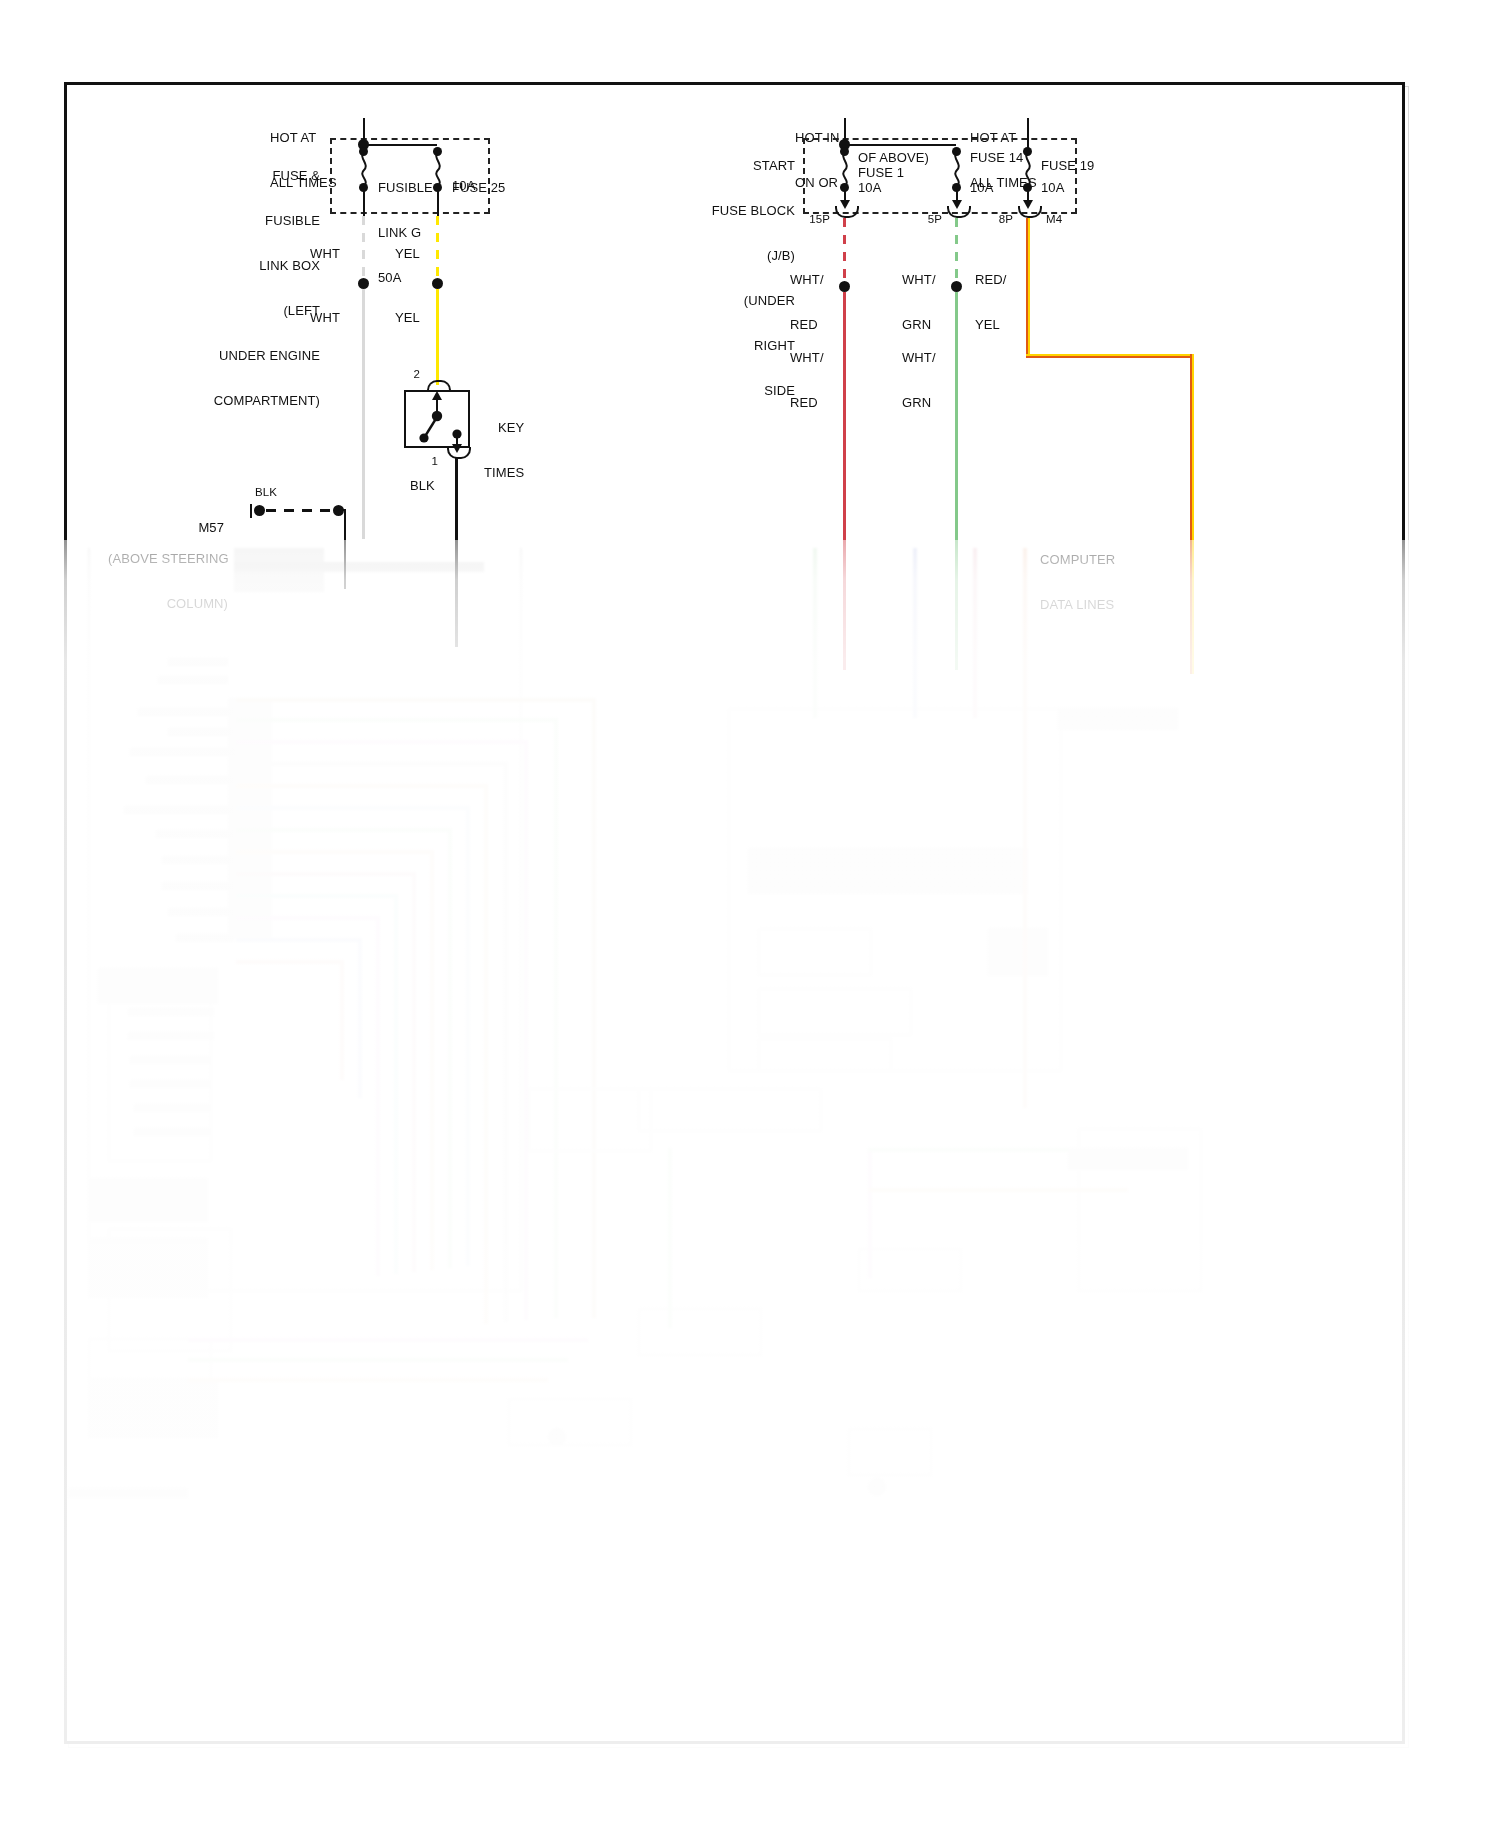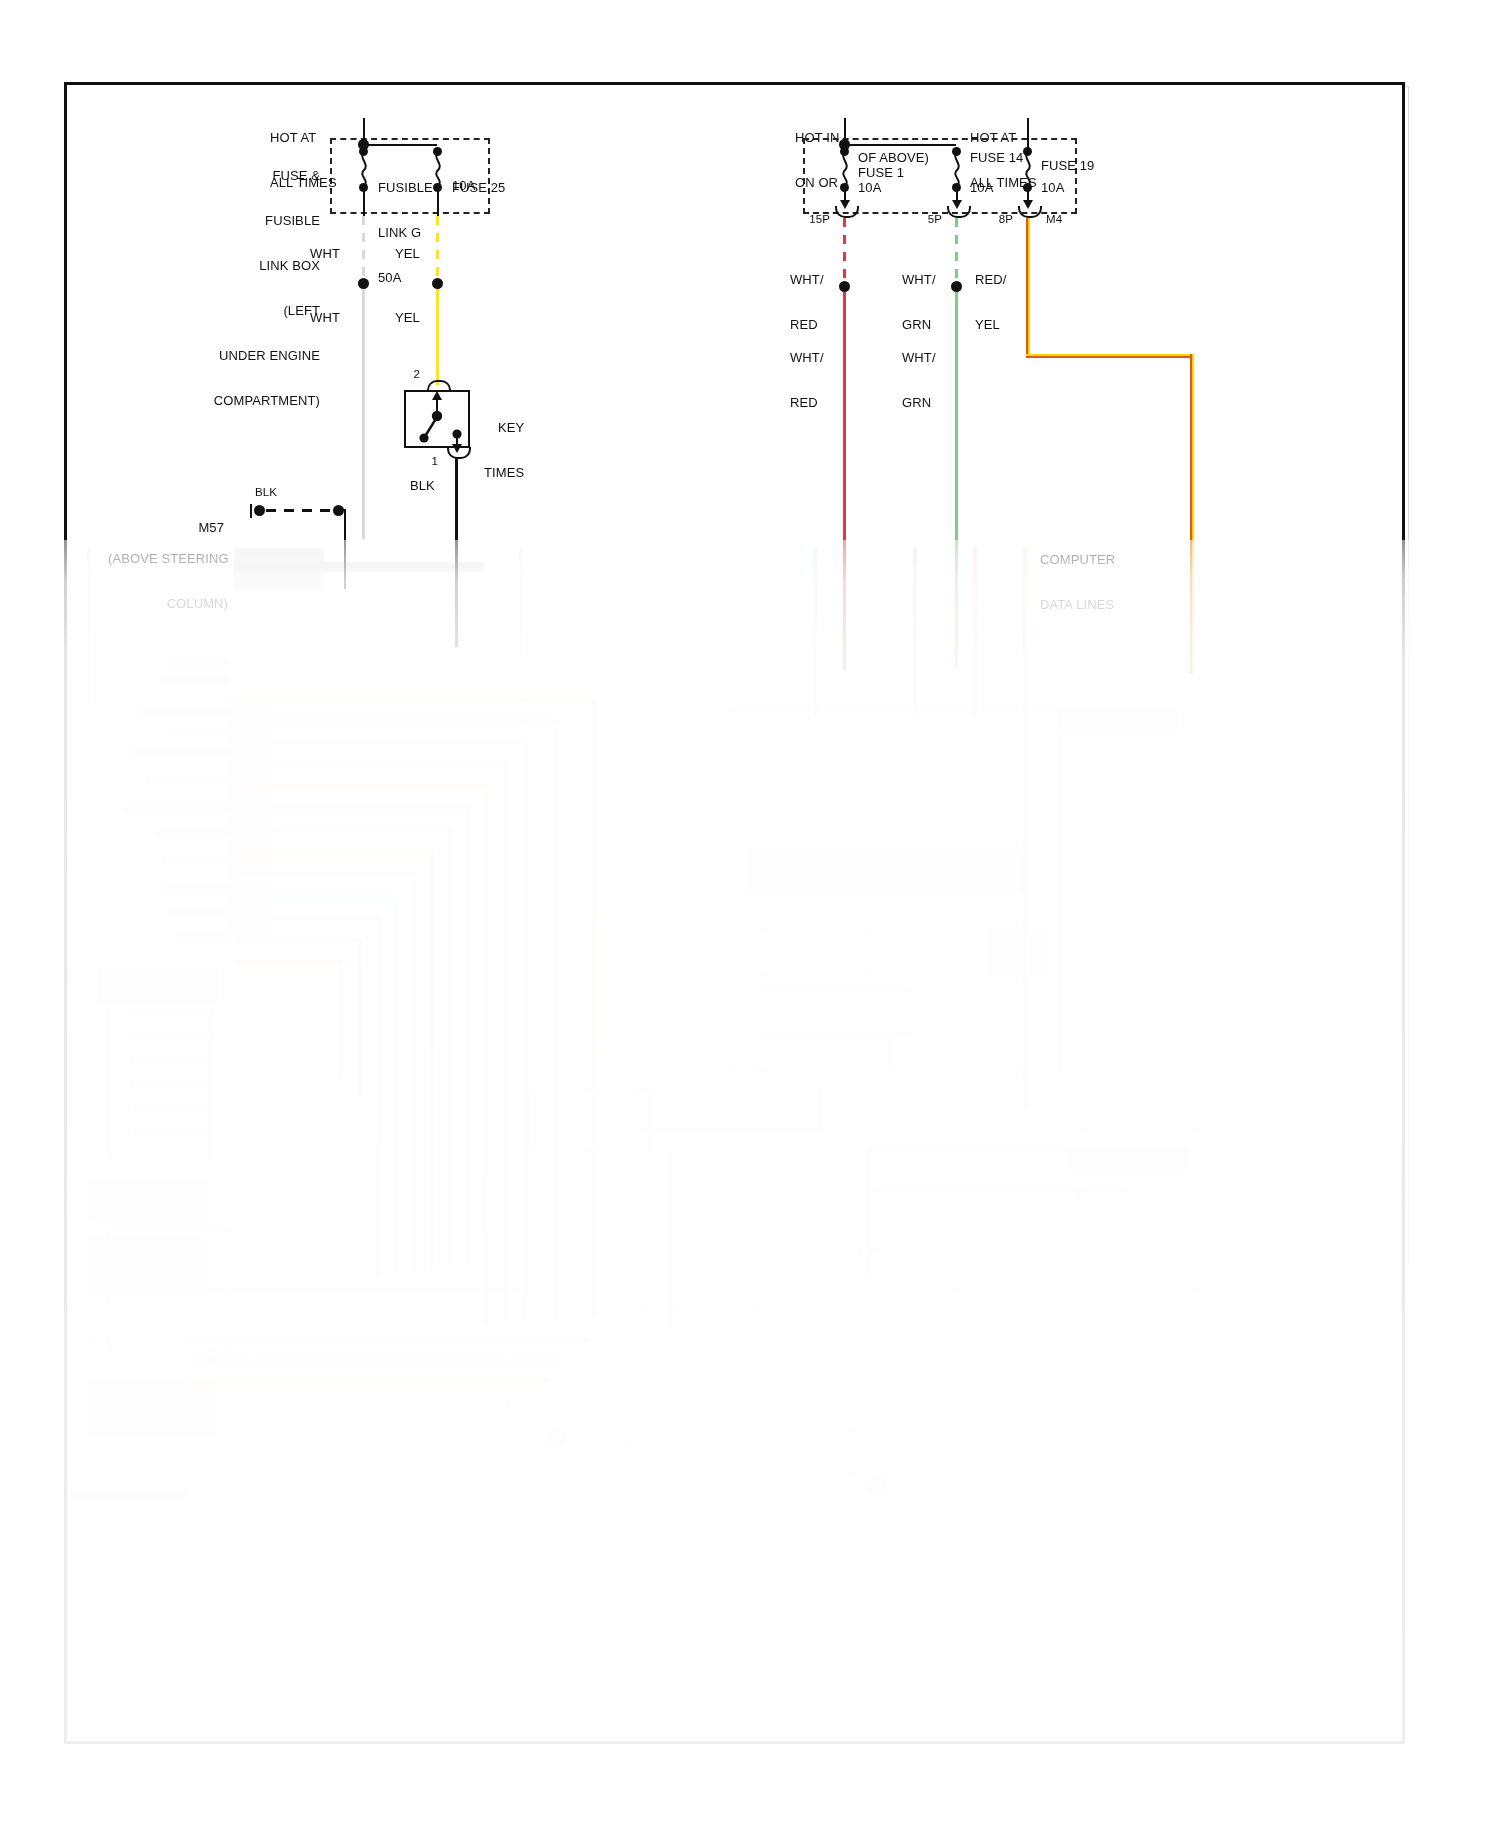--- a/index.html
+++ b/index.html
@@ -290,20 +290,28 @@
     <div>HOT IN</div>
     <div>ON OR</div>
   </div>
   <div class="lbl c" style="left:970px;top:100px;width:110px;">
     <div>HOT AT</div>
     <div>ALL TIMES</div>
   </div>
 
   <div class="box-dash" style="left:803px;top:138px;width:274px;height:76px;"></div>
 
+  <div class="lbl r" style="left:700px;top:128px;width:95px;">
+    <div>START</div>
+    <div>FUSE BLOCK</div>
+    <div>(J/B)</div>
+    <div>(UNDER</div>
+    <div>RIGHT</div>
+    <div>SIDE</div>
+  </div>
 
   <div class="w wv" style="left:844px;top:118px;height:28px;"></div>
   <div class="w wh" style="left:844px;top:144px;width:112px;"></div>
   <div class="dot" style="left:839px;top:139px;"></div>
 
   <div class="dot sm" style="left:840px;top:147px;"></div>
   <svg class="fuse" style="left:838px;top:152px;" viewBox="0 0 14 34">
     <path d="M7 0 C 1 6, 13 12, 7 18 C 1 24, 13 28, 7 34" fill="none" stroke="#111" stroke-width="2"></path>
   </svg>
   <div class="dot sm" style="left:840px;top:183px;"></div>

